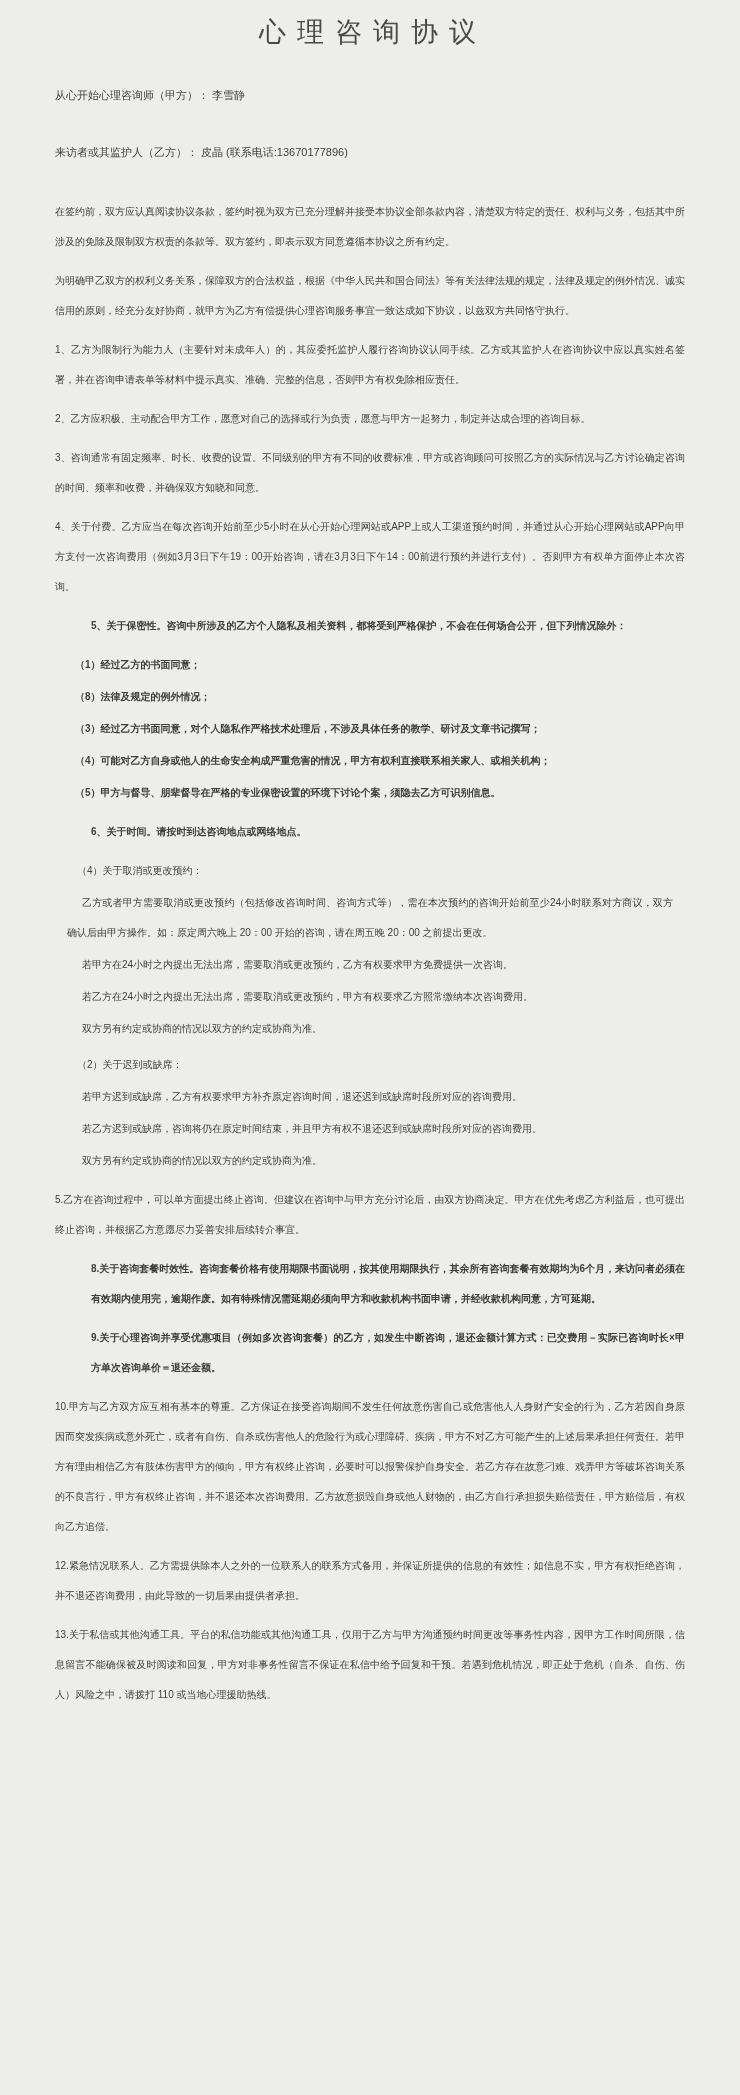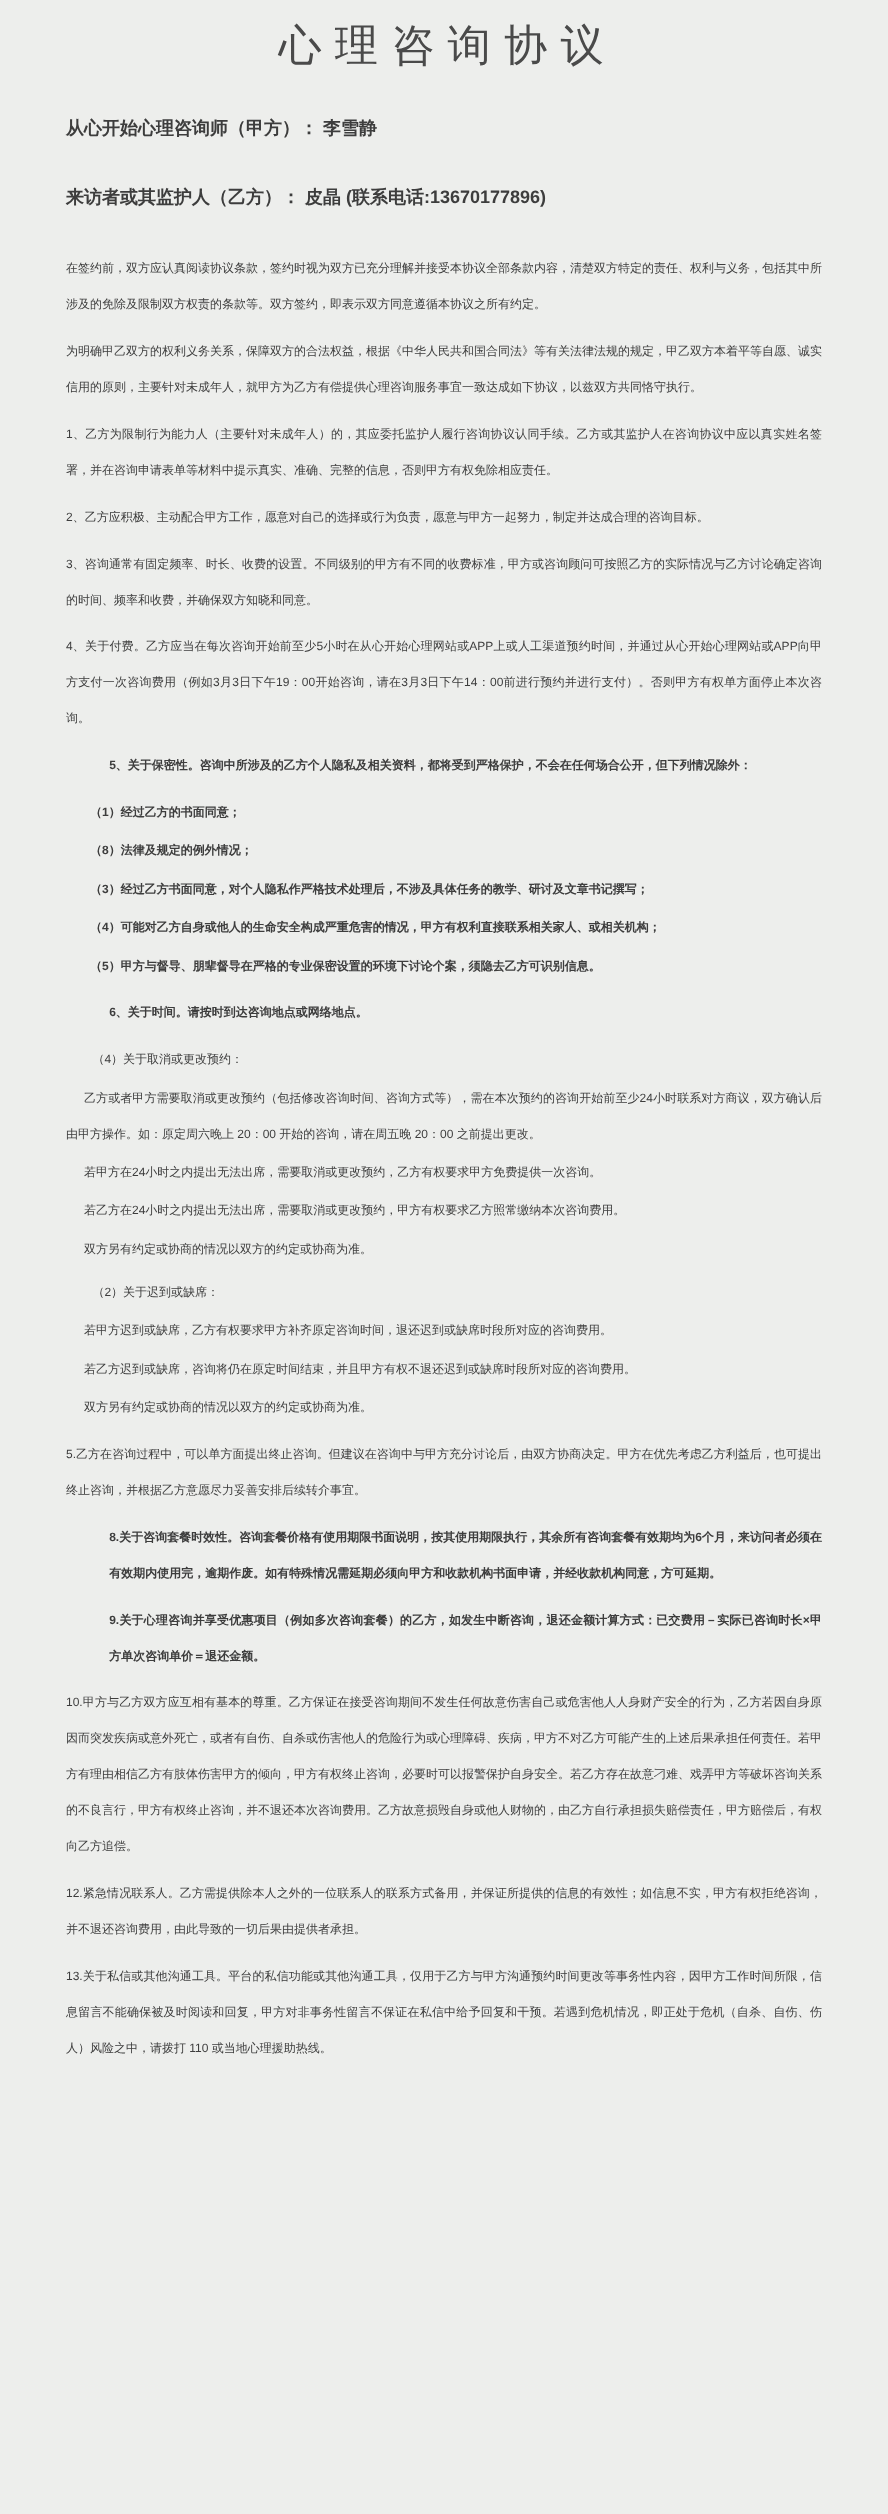--- a/index.html
+++ b/index.html
@@ -2,42 +2,42 @@
 <html><head>
 <meta charset="utf-8">
 <style>
   html,body { margin:0; padding:0; background:#edeeec; }
   body { font-family:"Liberation Sans","DejaVu Sans",sans-serif; color:#3d3d3d; }
   .doc {
     width:740px; min-height:2095px; box-sizing:border-box;
     padding:10px 55px 30px 55px; background:#edeeec; overflow:hidden;
   }
   .title {
-    font-size:36px; font-weight:400; letter-spacing:11px;
+    font-size:27px; font-weight:400; letter-spacing:11px;
     text-align:center; color:#4a4a4a; margin:4px 0 26px 6px;
   }
-  .party { font-weight:bold; font-size:15px; margin:33px 0; line-height:24px; }
+  .party { font-weight:normal; font-size:11px; margin:33px 0; line-height:24px; }
   p.par { font-size:10px; line-height:30px; margin:9px 0; text-align:justify; }
   p.bold { font-weight:bold;margin-left:36px; }
   p.li  { padding-left:20px; margin:2px 0;font-weight:bold; }   
   p.lih { padding-left:22px; margin:6px 0 2px; } 
-  p.ti  { text-indent:15px; margin:2px 0; }
+  p.ti  { text-indent:15px; margin:2px 12px; }
 </style>
 </head>
 <body>
 
 <div class="doc">
 
   <h1 class="title">心理咨询协议</h1>
 
   <div class="party">从心开始心理咨询师（甲方）： 李雪静</div>
   <div class="party">来访者或其监护人（乙方）： 皮晶 (联系电话:13670177896)</div>
 
   <p class="par">在签约前，双方应认真阅读协议条款，签约时视为双方已充分理解并接受本协议全部条款内容，清楚双方特定的责任、权利与义务，包括其中所涉及的免除及限制双方权责的条款等。双方签约，即表示双方同意遵循本协议之所有约定。</p>
-  <p class="par">为明确甲乙双方的权利义务关系，保障双方的合法权益，根据《中华人民共和国合同法》等有关法律法规的规定，甲乙双方本着平等自愿、诚实信用的原则，主要针对未成年人，就甲方为乙方有偿提供心理咨询服务事宜一致达成如下协议，以兹双方共同恪守执行。</p>
+  <p class="par">为明确甲乙双方的权利义务关系，保障双方的合法权益，根据《中华人民共和国合同法》等有关法律法规的规定，法律及规定的例外情况、诚实信用的原则，经充分友好协商，就甲方为乙方有偿提供心理咨询服务事宜一致达成如下协议，以兹双方共同恪守执行。</p>
   <p class="par">1、乙方为限制行为能力人（主要针对未成年人）的，其应委托监护人履行咨询协议认同手续。乙方或其监护人在咨询协议中应以真实姓名签署，并在咨询申请表单等材料中提示真实、准确、完整的信息，否则甲方有权免除相应责任。</p>
   <p class="par">2、乙方应积极、主动配合甲方工作，愿意对自己的选择或行为负责，愿意与甲方一起努力，制定并达成合理的咨询目标。</p>
   <p class="par">3、咨询通常有固定频率、时长、收费的设置。不同级别的甲方有不同的收费标准，甲方或咨询顾问可按照乙方的实际情况与乙方讨论确定咨询的时间、频率和收费，并确保双方知晓和同意。</p>
   <p class="par">4、关于付费。乙方应当在每次咨询开始前至少5小时在从心开始心理网站或APP上或人工渠道预约时间，并通过从心开始心理网站或APP向甲方支付一次咨询费用（例如3月3日下午19：00开始咨询，请在3月3日下午14：00前进行预约并进行支付）。否则甲方有权单方面停止本次咨询。</p>
   <p class="par bold">5、关于保密性。咨询中所涉及的乙方个人隐私及相关资料，都将受到严格保护，不会在任何场合公开，但下列情况除外：</p>
   <p class="par li">（1）经过乙方的书面同意；</p>
   <p class="par li">（8）法律及规定的例外情况；</p>
   <p class="par li">（3）经过乙方书面同意，对个人隐私作严格技术处理后，不涉及具体任务的教学、研讨及文章书记撰写；</p>
   <p class="par li">（4）可能对乙方自身或他人的生命安全构成严重危害的情况，甲方有权利直接联系相关家人、或相关机构；</p>
   <p class="par li">（5）甲方与督导、朋辈督导在严格的专业保密设置的环境下讨论个案，须隐去乙方可识别信息。</p>

